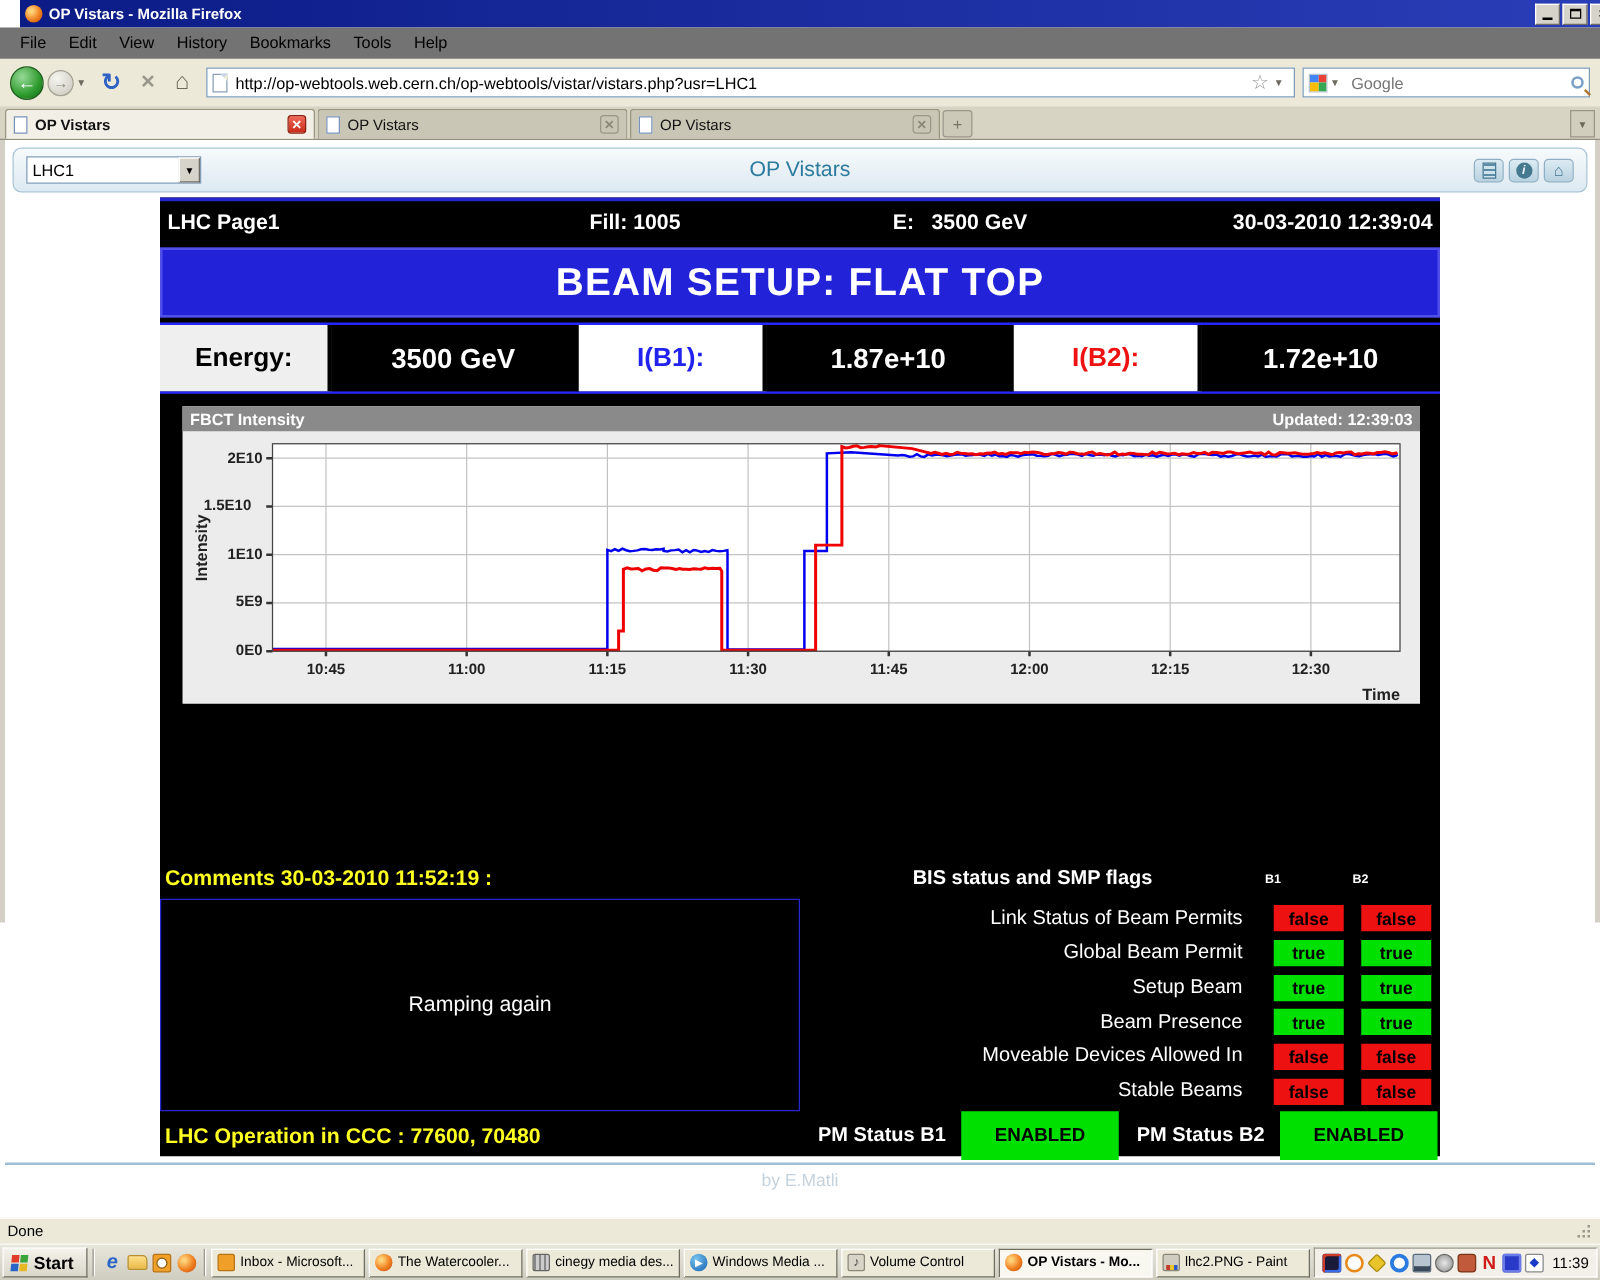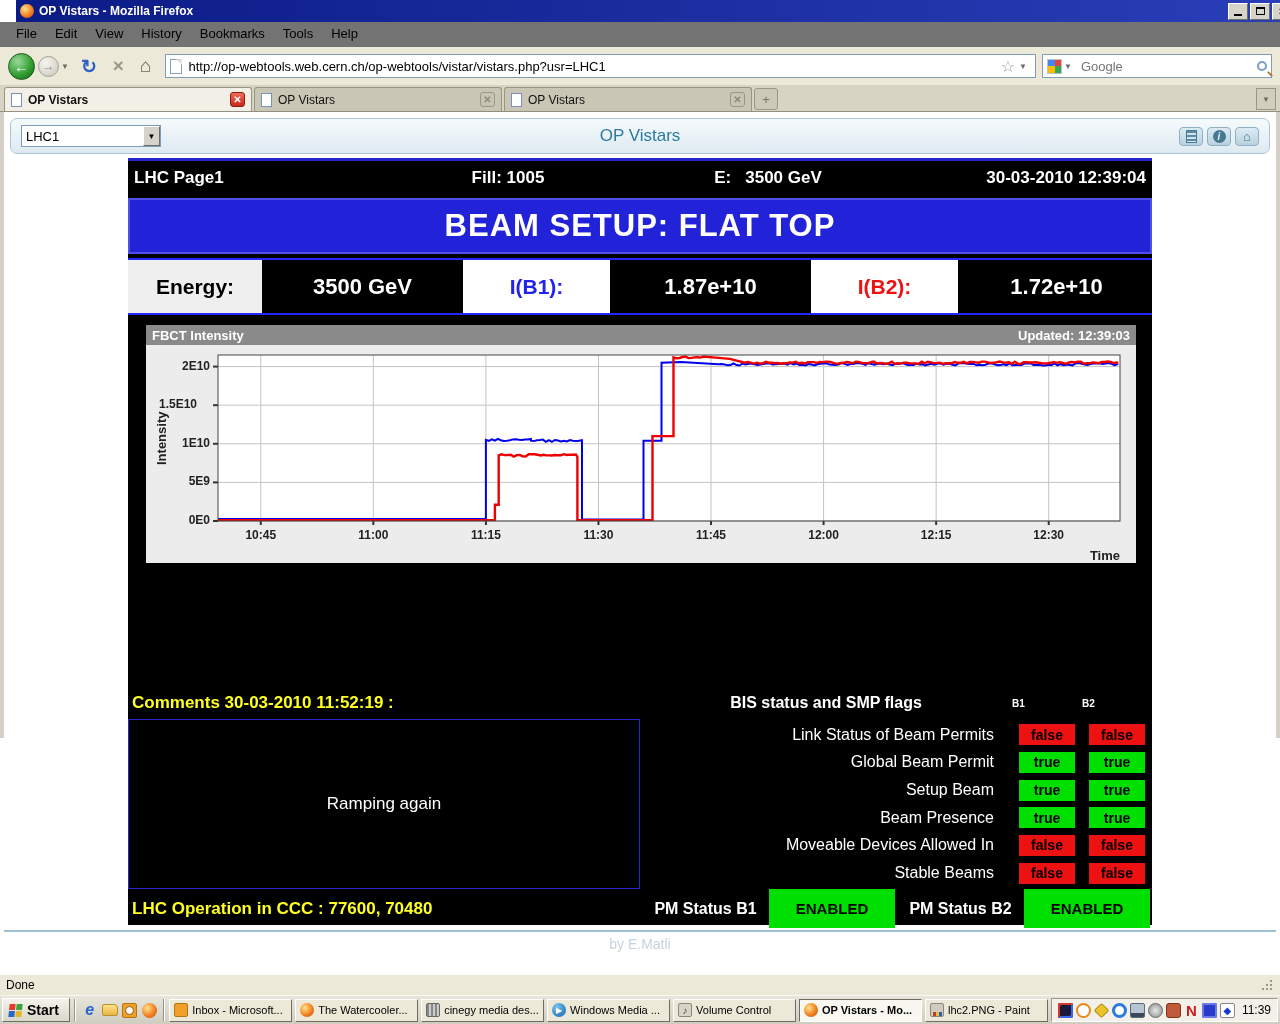--- a/index.html
+++ b/index.html
@@ -346,21 +346,21 @@
               </clipPath>
               <polyline points="72.0,174.1 339.9,174.1 339.9,94.9 342.9,95.9 345.9,94.4 348.9,95.7 351.9,93.9 354.9,95.2 357.9,96.0 360.9,95.7 363.9,95.3 366.9,94.4 369.9,94.3 372.9,94.8 375.9,94.9 378.9,94.5 381.9,94.6 384.9,94.0 384.9,95.7 387.9,96.1 390.9,95.3 393.9,95.1 396.9,94.6 399.9,96.8 402.9,95.1 405.9,96.8 408.9,95.0 411.9,95.5 414.9,96.5 417.9,95.8 420.9,96.5 423.9,95.1 426.9,95.7 429.9,96.0 432.9,95.7 435.9,95.2 436.0,97.2 436.0,174.5 497.5,174.5 497.5,95.7 515.5,95.7 515.5,17.7 535.0,16.9 572.5,19.3 575.5,19.0 578.5,19.4 581.5,20.3 584.5,20.1 587.5,18.4 590.5,20.1 593.5,20.5 596.5,18.5 599.5,19.4 602.5,18.8 605.5,18.8 608.5,19.3 611.5,19.9 614.5,19.5 617.5,18.9 620.5,18.6 623.5,18.4 626.5,19.6 629.5,19.3 632.5,19.0 635.5,18.5 638.5,18.8 641.5,19.7 644.5,18.2 647.5,19.5 650.5,18.6 653.5,20.0 656.5,19.8 659.5,20.5 662.5,19.0 665.5,19.5 668.5,20.4 671.5,19.2 674.5,18.8 677.5,18.6 680.5,18.4 683.5,19.6 686.5,19.7 689.5,20.0 692.5,19.6 695.5,18.1 698.5,18.8 701.5,20.0 704.5,19.0 707.5,18.9 710.5,18.1 713.5,18.2 716.5,18.7 719.5,19.8 722.5,18.2 725.5,19.0 728.5,19.6 731.5,18.7 734.5,18.7 737.5,19.2 740.5,18.5 743.5,19.6 746.5,20.1 749.5,18.8 752.5,19.1 755.5,18.1 758.5,18.7 761.5,19.9 764.5,19.7 767.5,20.0 770.5,18.8 773.5,19.6 776.5,19.3 779.5,20.4 782.5,19.4 785.5,18.8 788.5,19.8 791.5,18.6 794.5,18.5 797.5,19.6 800.5,18.5 803.5,18.8 806.5,19.8 809.5,20.4 812.5,18.5 815.5,18.1 818.5,18.3 821.5,18.8 824.5,18.9 827.5,18.7 830.5,20.3 833.5,19.7 836.5,20.3 839.5,19.8 842.5,18.6 845.5,18.3 848.5,19.4 851.5,20.2 854.5,20.1 857.5,19.4 860.5,20.2 863.5,18.7 866.5,20.3 869.5,20.1 872.5,20.0 875.5,20.1 878.5,18.5 881.5,18.4 884.5,18.2 887.5,20.1 890.5,19.9 893.5,19.8 896.5,20.4 899.5,20.4 902.5,19.8 905.5,20.2 908.5,18.4 911.5,20.4 914.5,19.0 917.5,20.2 920.5,19.8 923.5,19.8 926.5,20.4 929.5,18.5 932.5,18.1 935.5,18.8 938.5,19.6 941.5,19.9 944.5,19.0 947.5,18.6 950.5,18.4 953.5,18.2 956.5,18.9 959.5,18.4 962.5,18.1 965.5,18.9 968.5,20.2 971.5,19.4 971.7,20.0" fill="none" stroke="#0000ee" stroke-width="2" clip-path="url(#pc)"></polyline>
               <polyline points="72.0,175.1 348.9,175.1 348.9,159.8 352.7,159.8 352.7,110.4 355.7,109.3 358.7,110.1 361.7,110.0 364.7,109.8 367.7,111.6 370.7,110.2 373.7,109.9 376.7,111.2 379.7,111.5 382.7,109.2 385.7,109.3 388.7,109.3 391.7,109.8 394.7,110.5 397.7,109.8 399.9,110.4 402.9,110.4 405.9,110.5 408.9,110.0 411.9,110.2 414.9,110.3 417.9,109.2 420.9,110.0 423.9,109.6 426.9,109.8 429.9,109.6 431.4,111.9 431.4,175.1 506.5,175.1 506.5,91.1 527.5,91.1 527.5,12.3 530.5,13.3 533.5,13.0 536.5,12.0 539.5,11.6 542.5,13.1 545.5,12.9 548.5,12.4 551.5,12.3 554.5,12.6 557.5,11.7 557.5,11.5 583.8,13.9 598.8,17.7 601.8,16.9 604.8,17.6 607.8,18.6 610.8,17.7 613.8,18.6 616.8,18.3 619.8,16.8 622.8,17.7 625.8,17.8 628.8,18.1 631.8,18.0 634.8,18.7 637.8,18.1 640.8,18.2 643.8,17.4 646.8,17.6 649.8,16.7 652.8,18.2 655.8,17.8 658.8,18.5 661.8,17.1 664.8,17.1 667.8,17.1 670.8,17.9 673.8,16.9 676.8,17.1 679.8,16.7 682.8,16.8 685.8,17.3 688.8,18.4 691.8,18.6 694.8,18.0 697.8,17.8 700.8,17.0 703.8,17.4 706.8,18.3 709.8,16.8 712.8,16.9 715.8,18.0 718.8,18.1 721.8,18.3 724.8,17.1 727.8,16.6 730.8,18.5 733.8,17.9 736.8,18.3 739.8,18.9 742.8,18.3 745.8,16.7 748.8,18.9 751.8,18.2 754.8,18.6 757.8,17.6 760.8,17.7 763.8,18.4 766.8,18.4 769.8,18.5 772.8,18.8 775.8,16.7 778.8,18.3 781.8,16.8 784.8,17.4 787.8,18.1 790.8,17.9 793.8,17.6 796.8,18.8 799.8,18.1 802.8,18.3 805.8,18.1 808.8,17.1 811.8,17.8 814.8,17.7 817.8,16.9 820.8,18.4 823.8,16.9 826.8,17.0 829.8,17.4 832.8,17.8 835.8,16.6 838.8,16.6 841.8,17.4 844.8,18.0 847.8,17.6 850.8,17.2 853.8,16.6 856.8,17.5 859.8,17.6 862.8,17.2 865.8,18.9 868.8,16.7 871.8,18.7 874.8,18.9 877.8,17.1 880.8,17.2 883.8,17.5 886.8,17.5 889.8,17.2 892.8,17.8 895.8,18.3 898.8,18.4 901.8,18.2 904.8,17.8 907.8,17.1 910.8,17.8 913.8,17.3 916.8,17.9 919.8,18.8 922.8,17.4 925.8,17.0 928.8,17.4 931.8,16.7 934.8,16.6 937.8,18.7 940.8,18.1 943.8,18.2 946.8,17.5 949.8,17.6 952.8,18.2 955.8,17.0 958.8,17.0 961.8,16.5 964.8,16.9 967.8,18.1 970.8,17.4 971.7,18.5" fill="none" stroke="#ee0000" stroke-width="2.4" clip-path="url(#pc)"></polyline>
               <rect x="72" y="10" width="902" height="166" fill="none" stroke="#444" stroke-width="1"></rect>
             </svg>
           <span class="ylab">Intensity</span>
           <span class="xlab">Time</span>
         <span class="tick-label" style="left: 0px; width: 64px; text-align: right; top: 168px;">0E0</span>
             <span class="tick-label" style="left: 0px; width: 64px; text-align: right; top: 129.395px;">5E9</span>
             <span class="tick-label" style="left: 0px; width: 64px; text-align: right; top: 90.7907px;">1E10</span>
-            <span class="tick-label" style="left: 0px; width: 64px; text-align: center; top: 52.186px;">1.5E10</span>
+            <span class="tick-label" style="left: 0px; width: 64px; text-align: left; top: 52.186px; padding-left: 17px;">1.5E10</span>
             <span class="tick-label" style="left: 0px; width: 64px; text-align: right; top: 13.5814px;">2E10</span>
             <span class="tick-label" style="left: 84.7737px; width: 60px; text-align: center; top: 183px;">10:45</span>
             <span class="tick-label" style="left: 197.336px; width: 60px; text-align: center; top: 183px;">11:00</span>
             <span class="tick-label" style="left: 309.899px; width: 60px; text-align: center; top: 183px;">11:15</span>
             <span class="tick-label" style="left: 422.461px; width: 60px; text-align: center; top: 183px;">11:30</span>
             <span class="tick-label" style="left: 535.023px; width: 60px; text-align: center; top: 183px;">11:45</span>
             <span class="tick-label" style="left: 647.586px; width: 60px; text-align: center; top: 183px;">12:00</span>
             <span class="tick-label" style="left: 760.148px; width: 60px; text-align: center; top: 183px;">12:15</span>
             <span class="tick-label" style="left: 872.71px; width: 60px; text-align: center; top: 183px;">12:30</span>
           </div>

